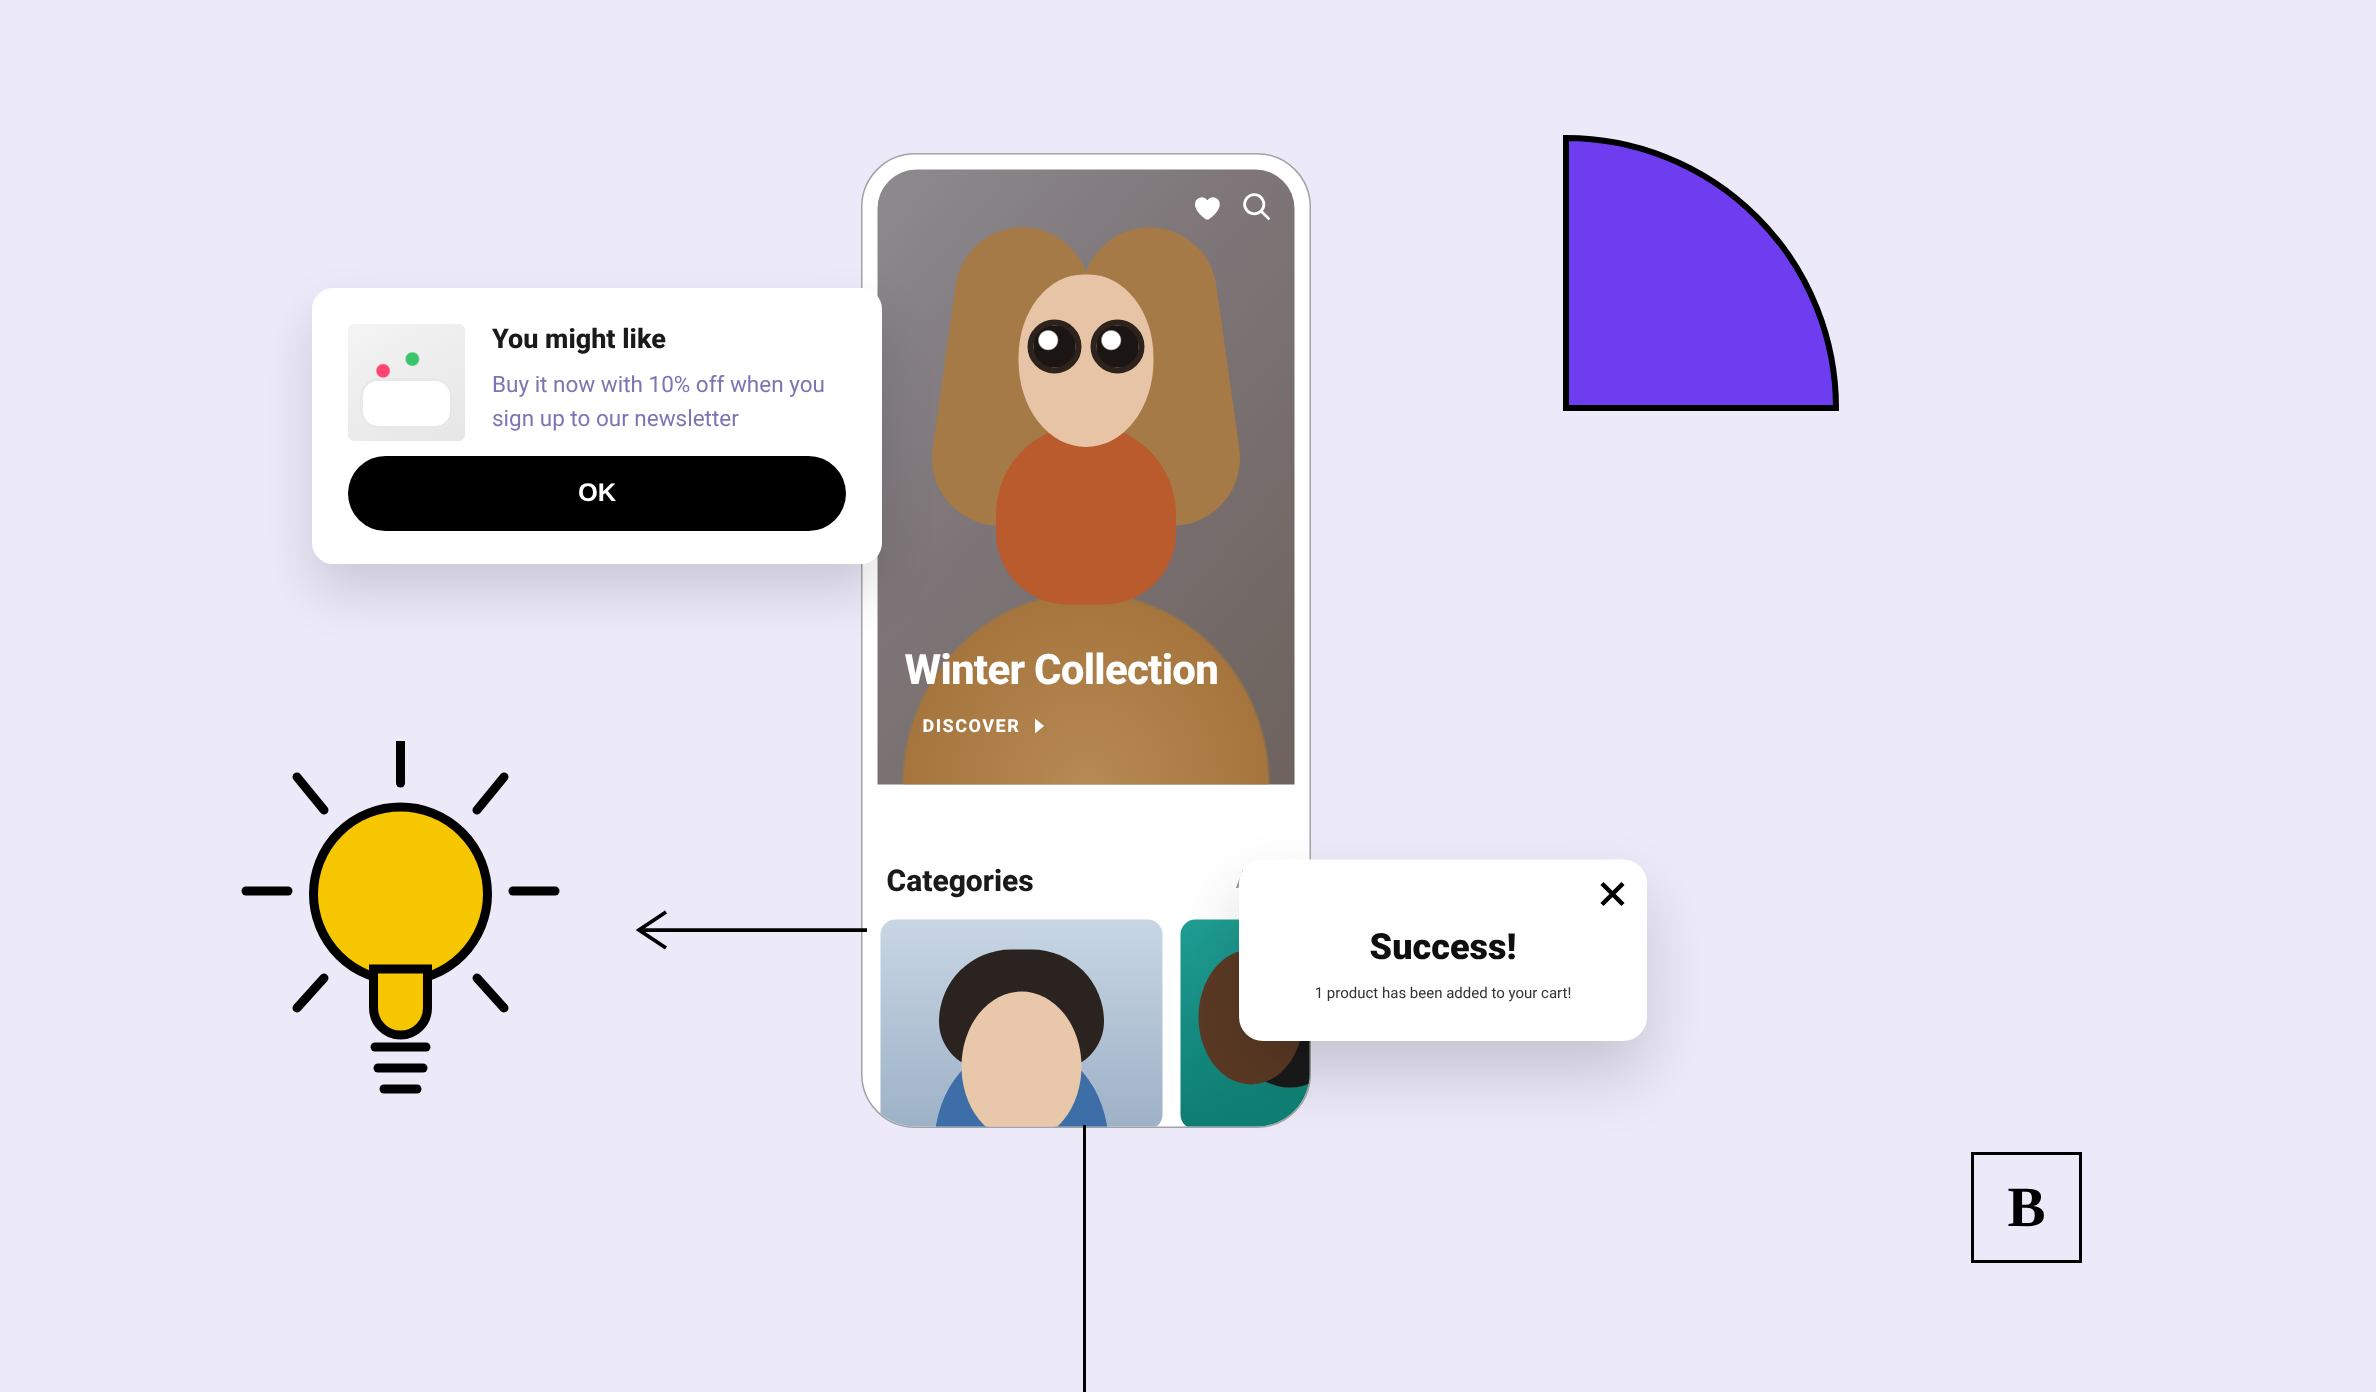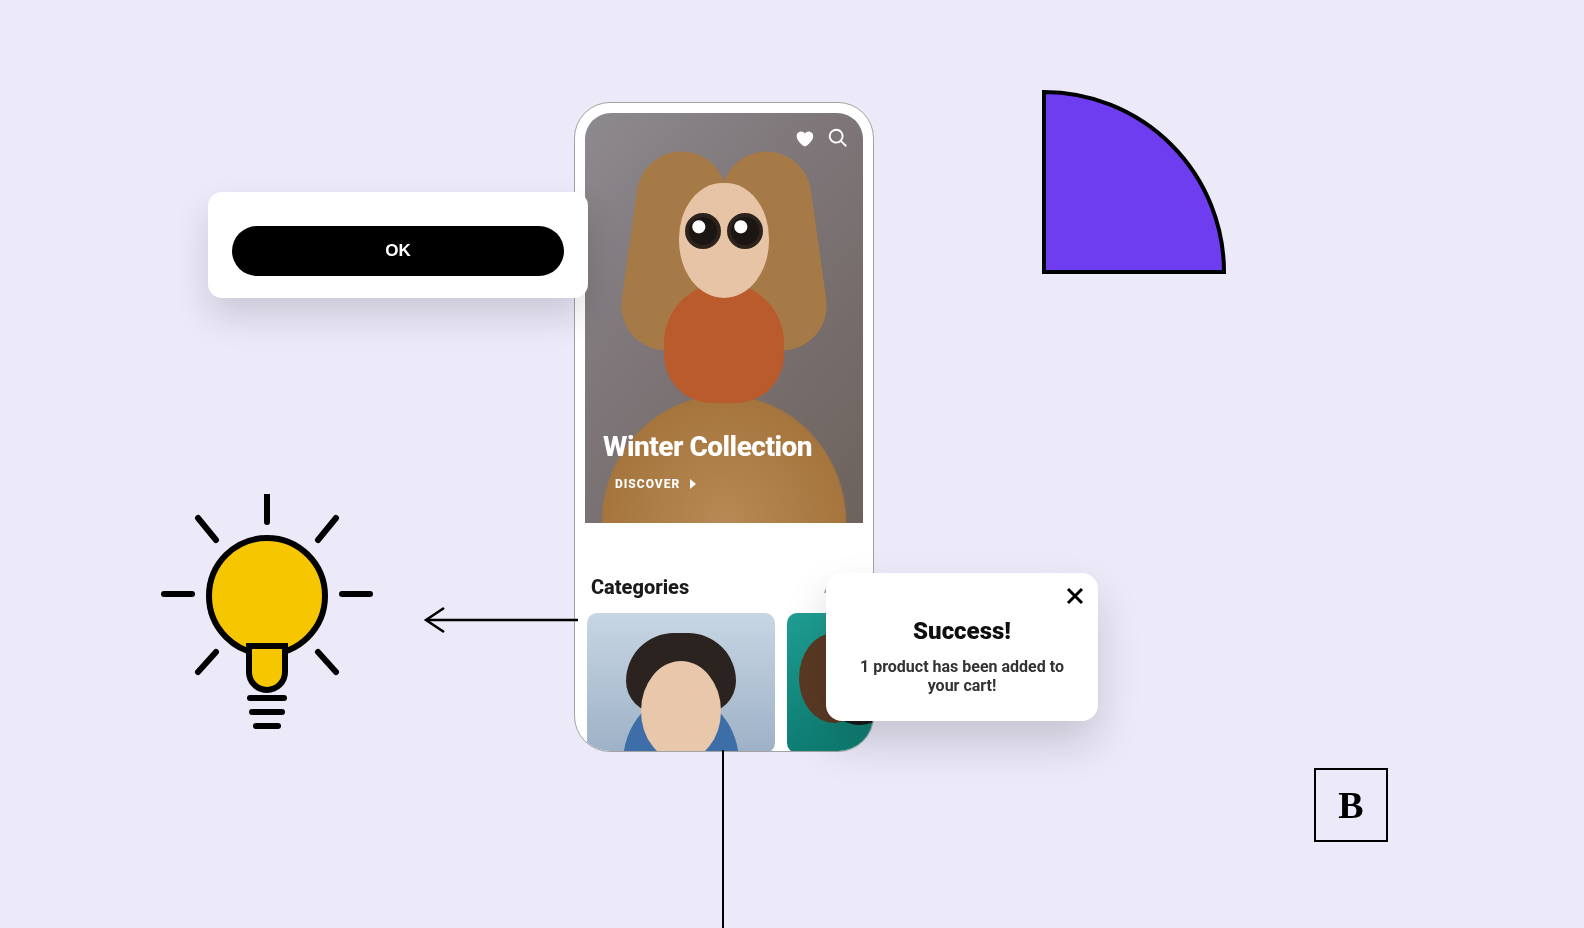--- a/index.html
+++ b/index.html
@@ -148,21 +148,21 @@
     width:272px; background:#fff; border-radius:16px;
     box-shadow:0 22px 44px rgba(0,0,0,.16);
     padding:26px 24px 26px;
     text-align:center;
   }
   .success .close{
     position:absolute; top:14px; right:14px; cursor:pointer;
   }
   .success .close svg{ width:18px; height:18px; stroke:#000; stroke-width:3; }
   .success h3{ font-size:24px; font-weight:900; margin:18px 0 12px; color:#0f0f0f;}
-  .success p{ font-size:16px; color:#333;font-weight:bold;}
+  .success p{ font-size:10px; color:#333;}
   .checkout-btn{
     margin-top:22px; width:220px; height:48px; border:none; border-radius:26px;
     background:#000; color:#fff; font-weight:800; font-size:13.5px; letter-spacing:.5px; cursor:pointer;
   }
 
   
   .bulb{
     position:absolute; left:160px; top:494px; width:215px; height:260px;
   }
 
@@ -243,20 +243,27 @@
         </svg>
     </div>
   </div>
   <div class="cats">
     <div class="cat a"></div>
     <div class="cat b"></div>
   </div>
 </div>
 
 <div class="suggest">
+  <div class="suggest-row">
+    <div class="thumb"></div>
+    <div style="flex:1">
+      <h4>You might like</h4>
+      <p>Buy it now with 10% off when you sign up to our newsletter</p>
+    </div>
+  </div>
   <button class="ok-btn">OK</button>
 </div>
 
 <div class="success">
   <span class="close">
     <svg viewBox="0 0 18 18">
         <path d="M2 2 L16 16 M16 2 L2 16"></path>
       </svg>
   </span>
   <h3>Success!</h3>

